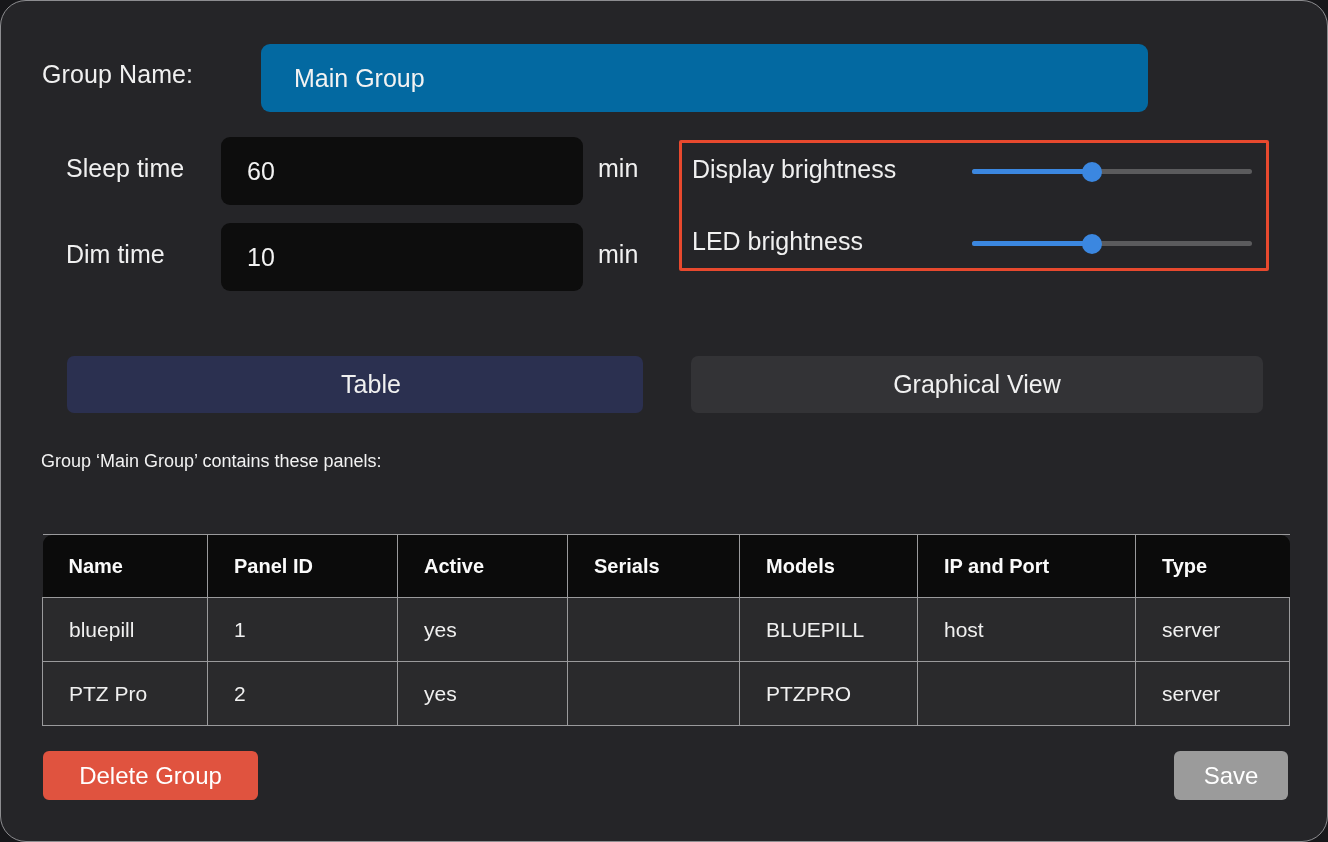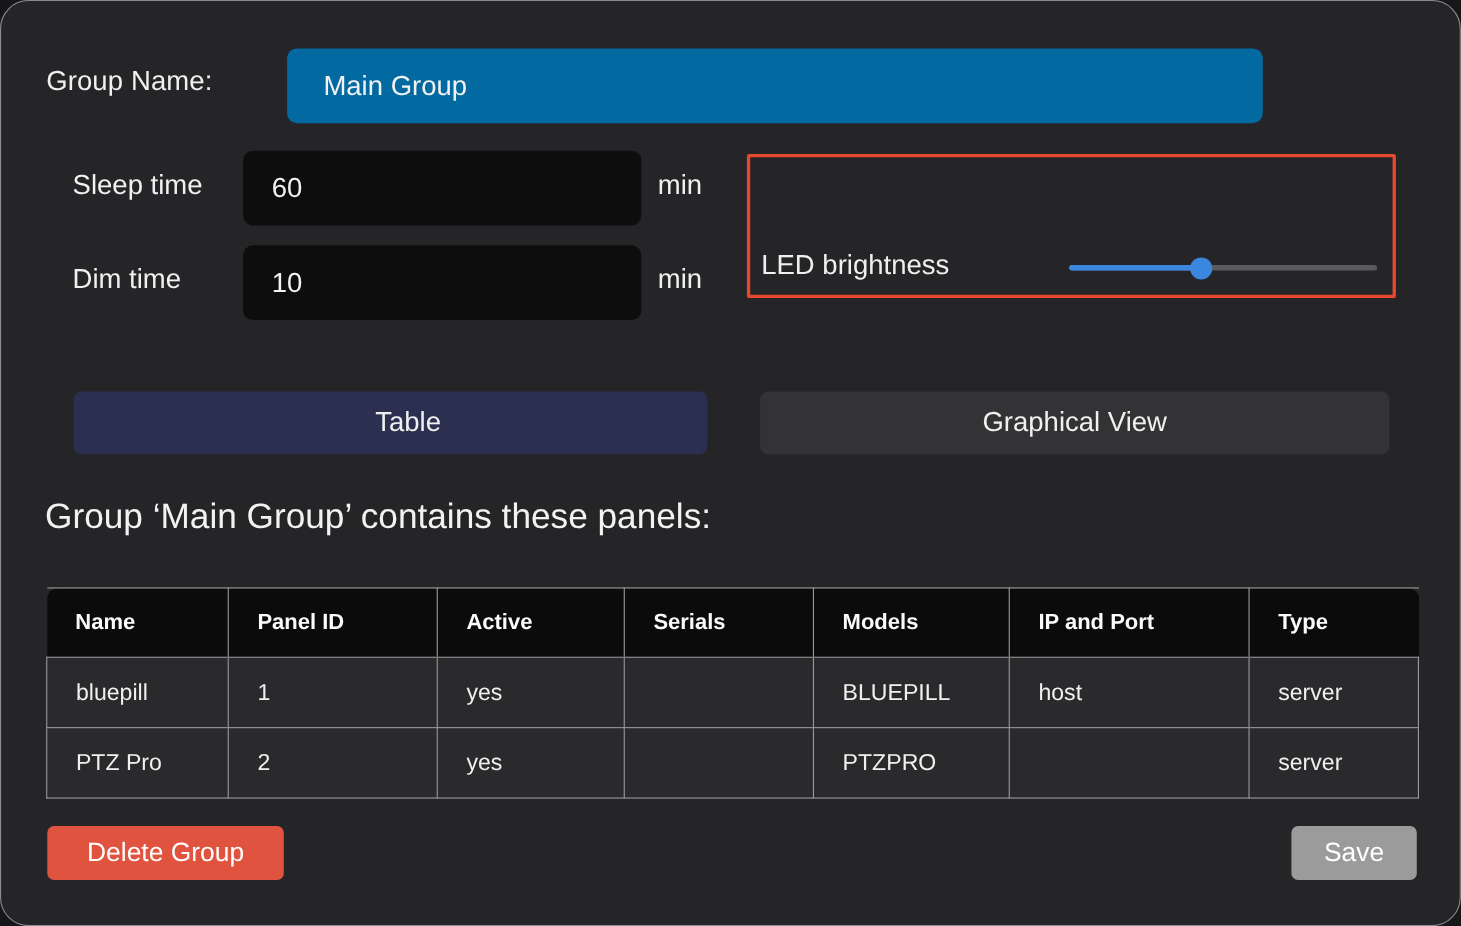--- a/index.html
+++ b/index.html
@@ -152,21 +152,21 @@
   }
   #tab-graphical {
     left: 690px; width: 572px;
     background: #333336;
   }
 
   
   #panels-caption {
     position: absolute;
     left: 40px; top: 450px;
-    font-size: 32px;
+    font-size: 18px;
     color: #f2f2f2;
   }
 
   
   #panels-table {
     position: absolute;
     left: 41px; top: 533px;
     width: 1247px;
     border-collapse: collapse;
     table-layout: fixed;
@@ -235,20 +235,28 @@
   <span id="sleep-label" class="time-label">Sleep time</span>
   <input id="sleep-input" class="time-input" type="text" value="60" style="">
   <span id="sleep-unit" class="time-unit">min</span>
 
   <span id="dim-label" class="time-label">Dim time</span>
   <input id="dim-input" class="time-input" type="text" value="10" style="">
   <span id="dim-unit" class="time-unit">min</span>
 
   <div id="brightness-panel">
 
+    <div id="display-brightness-row" class="slider-row">
+      <span class="slider-label">Display brightness</span>
+      <div class="slider-track-wrap">
+        <div class="slider-track-bg"></div>
+        <div class="slider-track-fill" style="width: 43%;"></div>
+        <div class="slider-thumb" style="left: 43%;"></div>
+      </div>
+    </div>
 
     <div id="led-brightness-row" class="slider-row">
       <span class="slider-label">LED brightness</span>
       <div class="slider-track-wrap">
         <div class="slider-track-bg"></div>
         <div class="slider-track-fill" style="width: 43%;"></div>
         <div class="slider-thumb" style="left: 43%;"></div>
       </div>
     </div>
 

